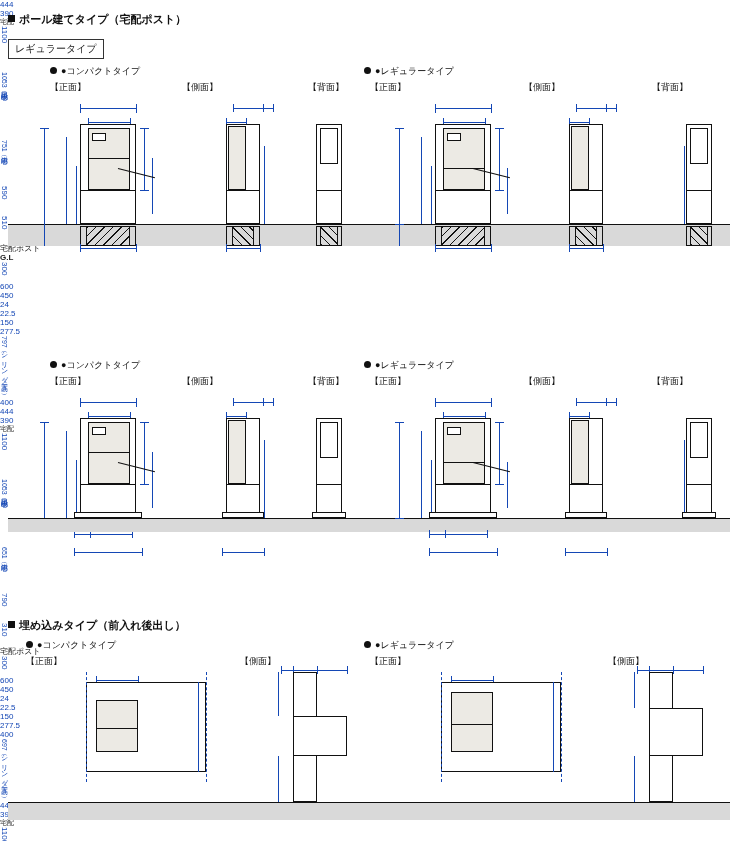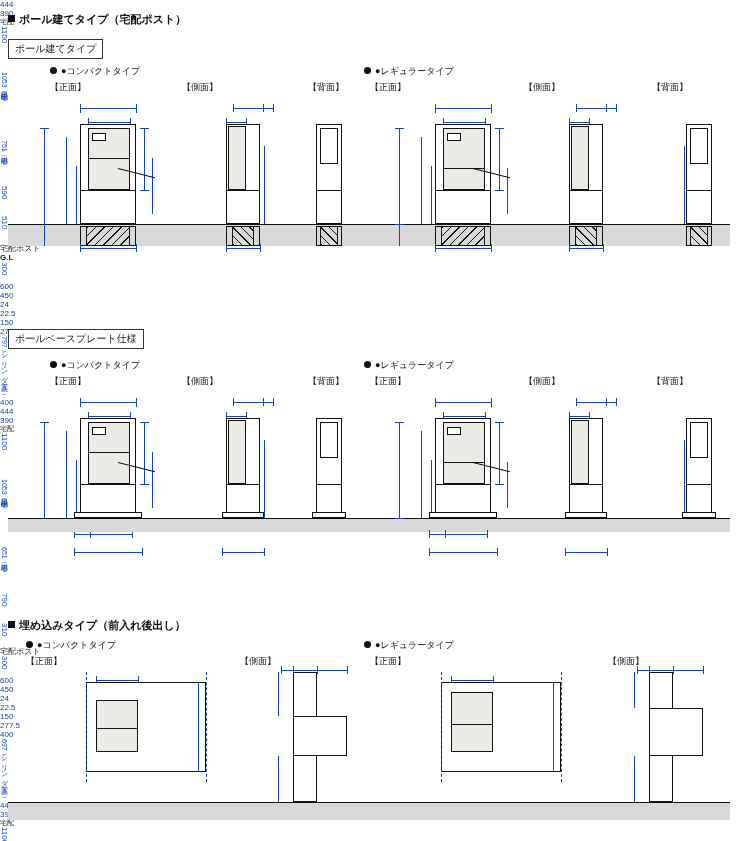--- a/index.html
+++ b/index.html
@@ -41,21 +41,21 @@
 </head>
 <body>
 
 <div class="root">
 
   <div class="t tb" style="left:8px;top:14px;font-size:11px;">
     <span class="sq"></span><span>ポール建てタイプ（宅配ポスト）</span>
   </div>
 
   <div class="abs" style="left:8px;top:38px;">
-    <span class="hdr">ポール建てタイプ</span>
+    <span class="hdr">レギュラータイプ</span>
   </div>
 
   <div class="t" style="left:50px;top:66px;"><span class="dot"></span><span>●コンパクトタイプ</span></div>
   <div class="t" style="left:364px;top:66px;"><span class="dot"></span><span>●レギュラータイプ</span></div>
 
   <div class="t" style="left:50px;top:82px;"><span>【正面】</span></div>
   <div class="t" style="left:182px;top:82px;"><span>【側面】</span></div>
   <div class="t" style="left:308px;top:82px;"><span>【背面】</span></div>
   <div class="t" style="left:370px;top:82px;"><span>【正面】</span></div>
   <div class="t" style="left:524px;top:82px;"><span>【側面】</span></div>
@@ -218,23 +218,20 @@
   <div class="tick" style="left:603px;top:244px;height:8px;"></div>
 
   <div class="post" style="left:686px;top:124px;width:26px;height:100px;"></div>
   <div class="box" style="left:690px;top:128px;width:18px;height:36px;background:#fff;"></div>
   <div class="t7 blue vert" style="left:672px;top:140px;height:62px;"><span>697（シリンダー高さ）</span></div>
   <div class="arrowline" style="left:684px;top:146px;width:1px;height:78px;background:#1447b5;"></div>
   <div class="ln" style="left:686px;top:190px;width:26px;height:1px;"></div>
   <div class="hatch2" style="left:690px;top:226px;width:18px;height:20px;"></div>
   <div class="box" style="left:686px;top:226px;width:26px;height:20px;background:transparent;"></div>
 
-  <div class="abs" style="left:8px;top:328px;">
-    <span class="hdr">ポールベースプレート仕様</span>
-  </div>
 
   <div class="t" style="left:50px;top:360px;"><span class="dot"></span><span>●コンパクトタイプ</span></div>
   <div class="t" style="left:364px;top:360px;"><span class="dot"></span><span>●レギュラータイプ</span></div>
 
   <div class="t" style="left:50px;top:376px;"><span>【正面】</span></div>
   <div class="t" style="left:182px;top:376px;"><span>【側面】</span></div>
   <div class="t" style="left:308px;top:376px;"><span>【背面】</span></div>
   <div class="t" style="left:370px;top:376px;"><span>【正面】</span></div>
   <div class="t" style="left:524px;top:376px;"><span>【側面】</span></div>
   <div class="t" style="left:652px;top:376px;"><span>【背面】</span></div>

